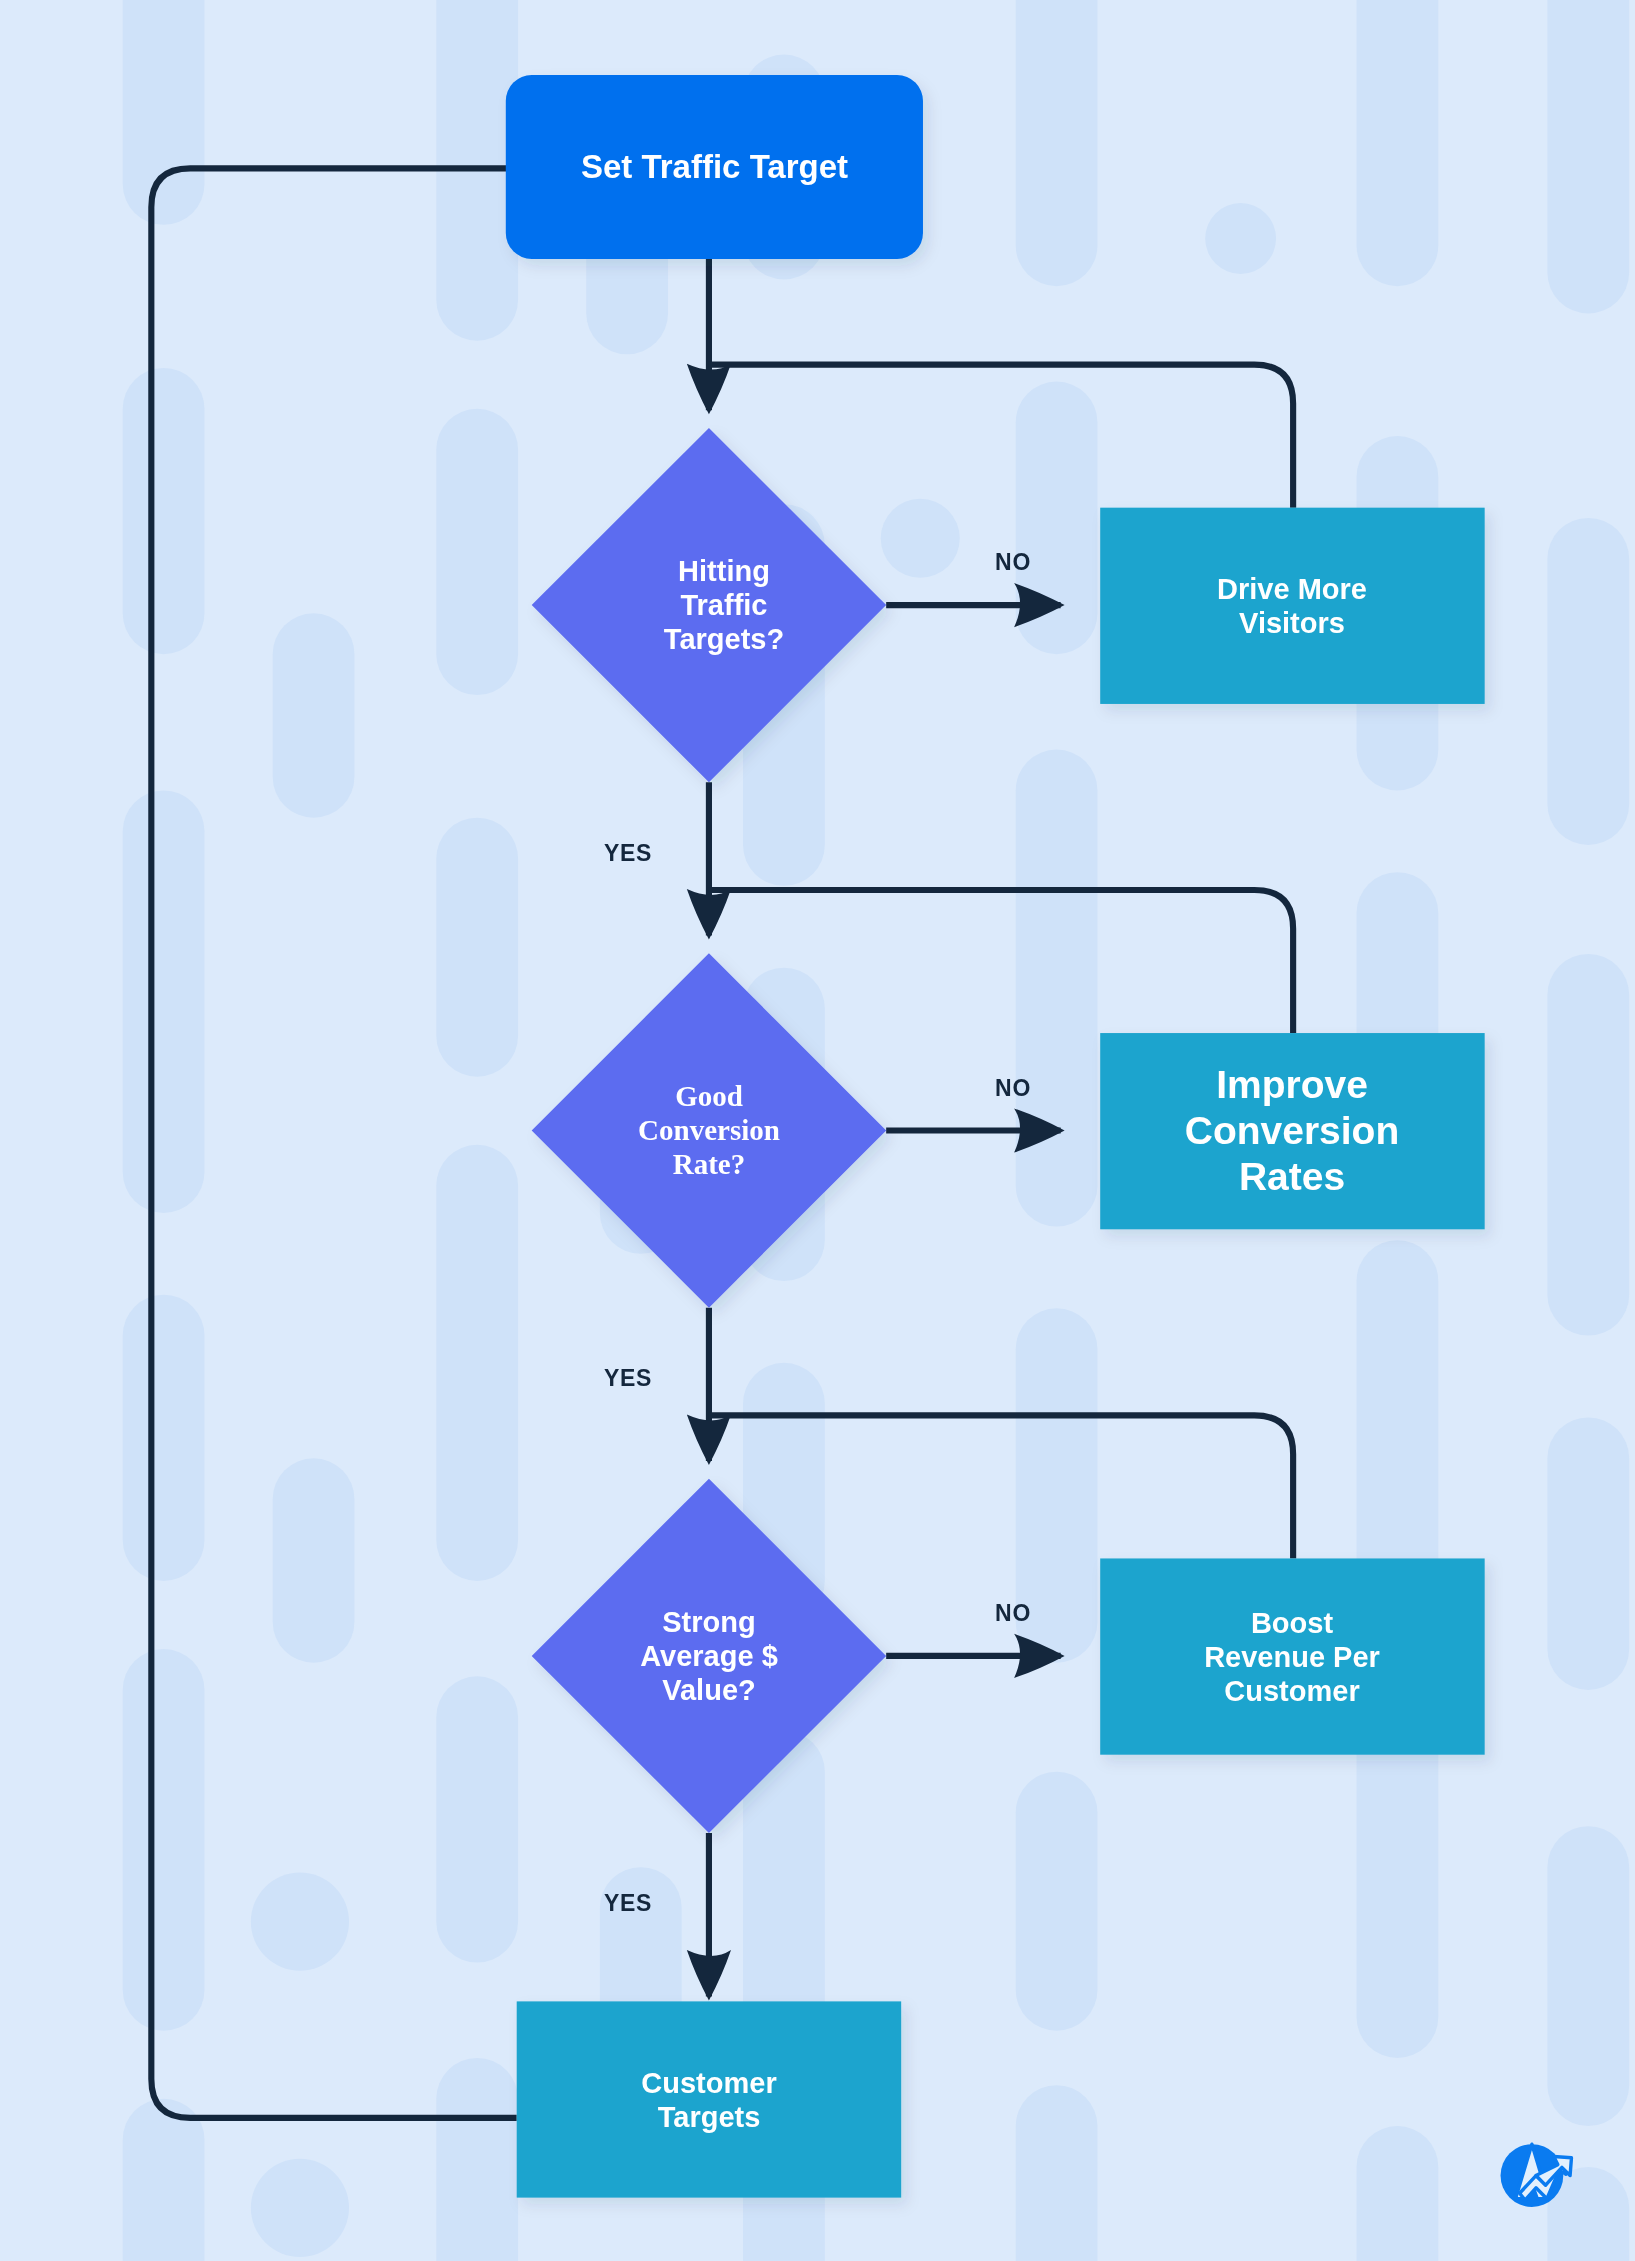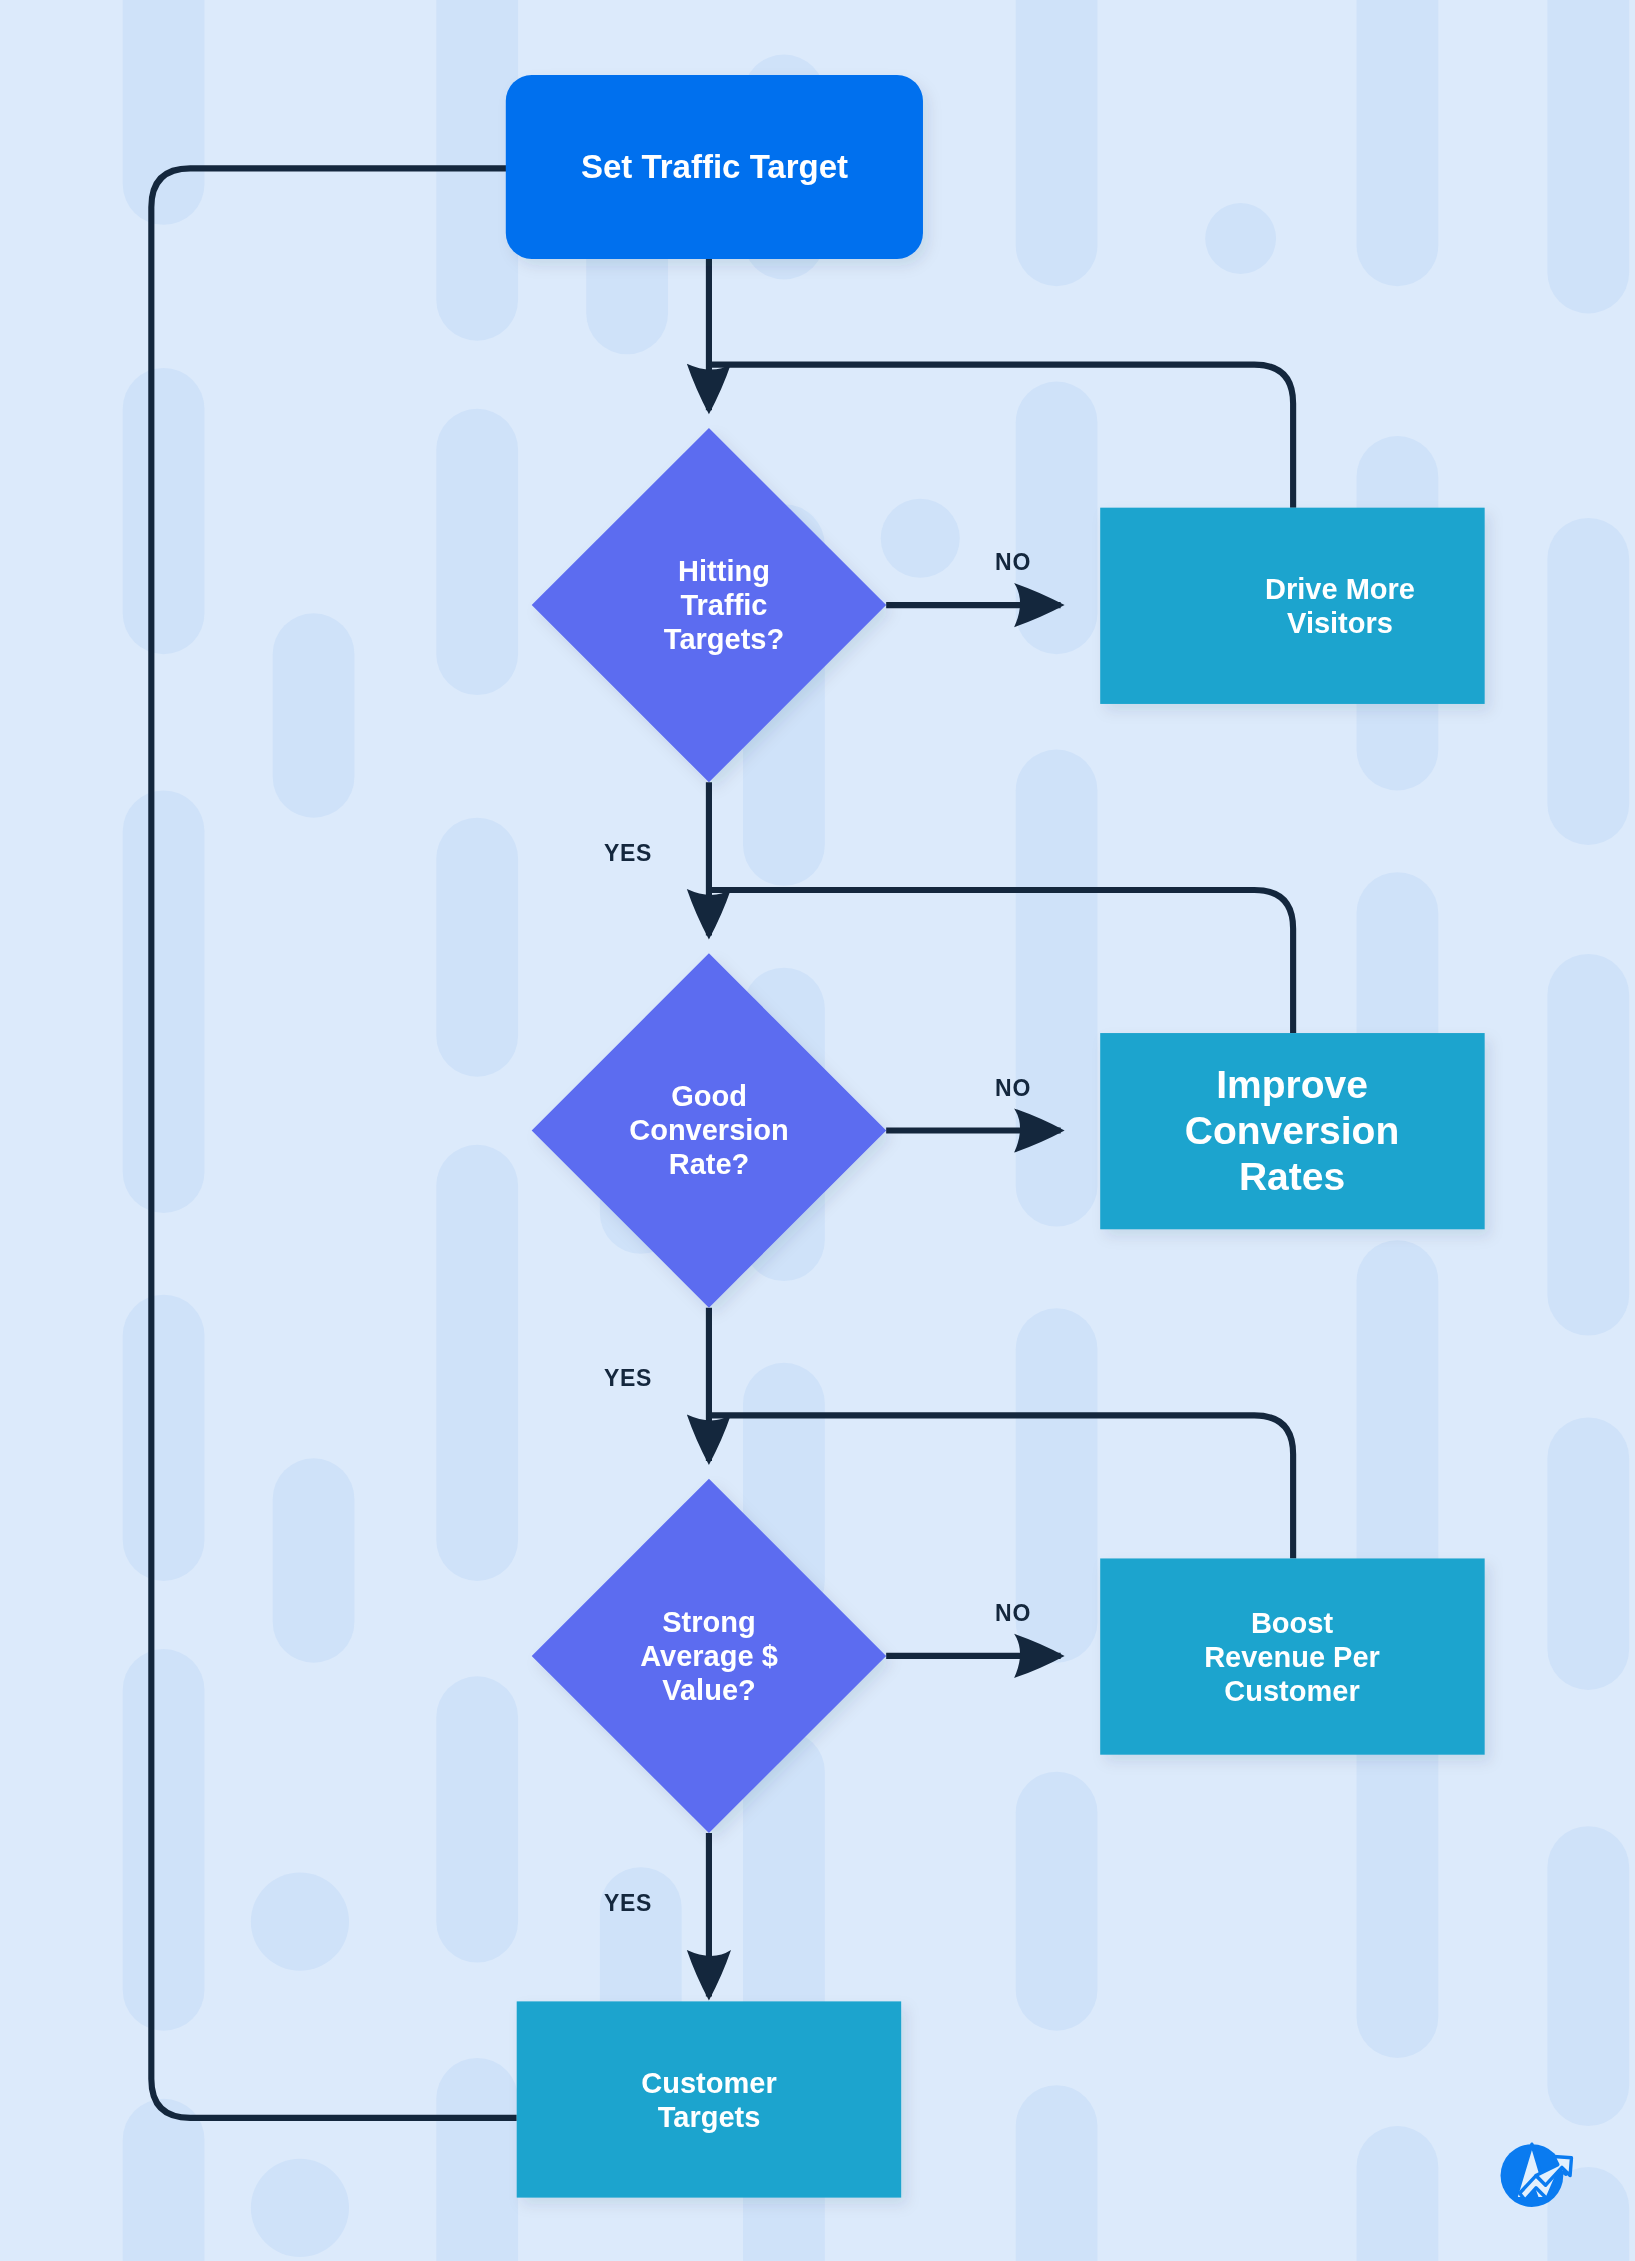--- a/index.html
+++ b/index.html
@@ -163,24 +163,24 @@
 
     <rect x="758" y="2937" width="564" height="288" fill="#1ba4ce" filter="url(#softshadow)"></rect>
   </svg>
 
   <div class="node-label" style="left:506px; top:75px; width:417px; height:184px; font-size:33px;">Set Traffic Target</div>
 
   <div class="node-label" style="left:547px; top:428px; width:354px; height:354px; font-size:29px;">Hitting
 Traffic
 Targets?</div>
 
-  <div class="node-label" style="left:1100px; top:508px; width:384px; height:196px; font-size:29px;padding-left:48px;">Drive More
+  <div class="node-label" style="left:1100px; top:508px; width:384px; height:196px; font-size:29px;">Drive More
 Visitors</div>
 
-  <div class="node-label" style="left:532px; top:953px; width:354px; height:354px; font-size:29px;">Good
+  <div class="node-label" style="left:532px; top:953px; width:354px; height:354px; font-size:29px;font-family:Liberation Serif, serif;">Good
 Conversion
 Rate?</div>
 
   <div class="node-label" style="left:1100px; top:1033px; width:384px; height:196px; font-size:39px;">Improve
 Conversion
 Rates</div>
 
   <div class="node-label" style="left:532px; top:1479px; width:354px; height:354px; font-size:29px;">Strong
 Average $
 Value?</div>

